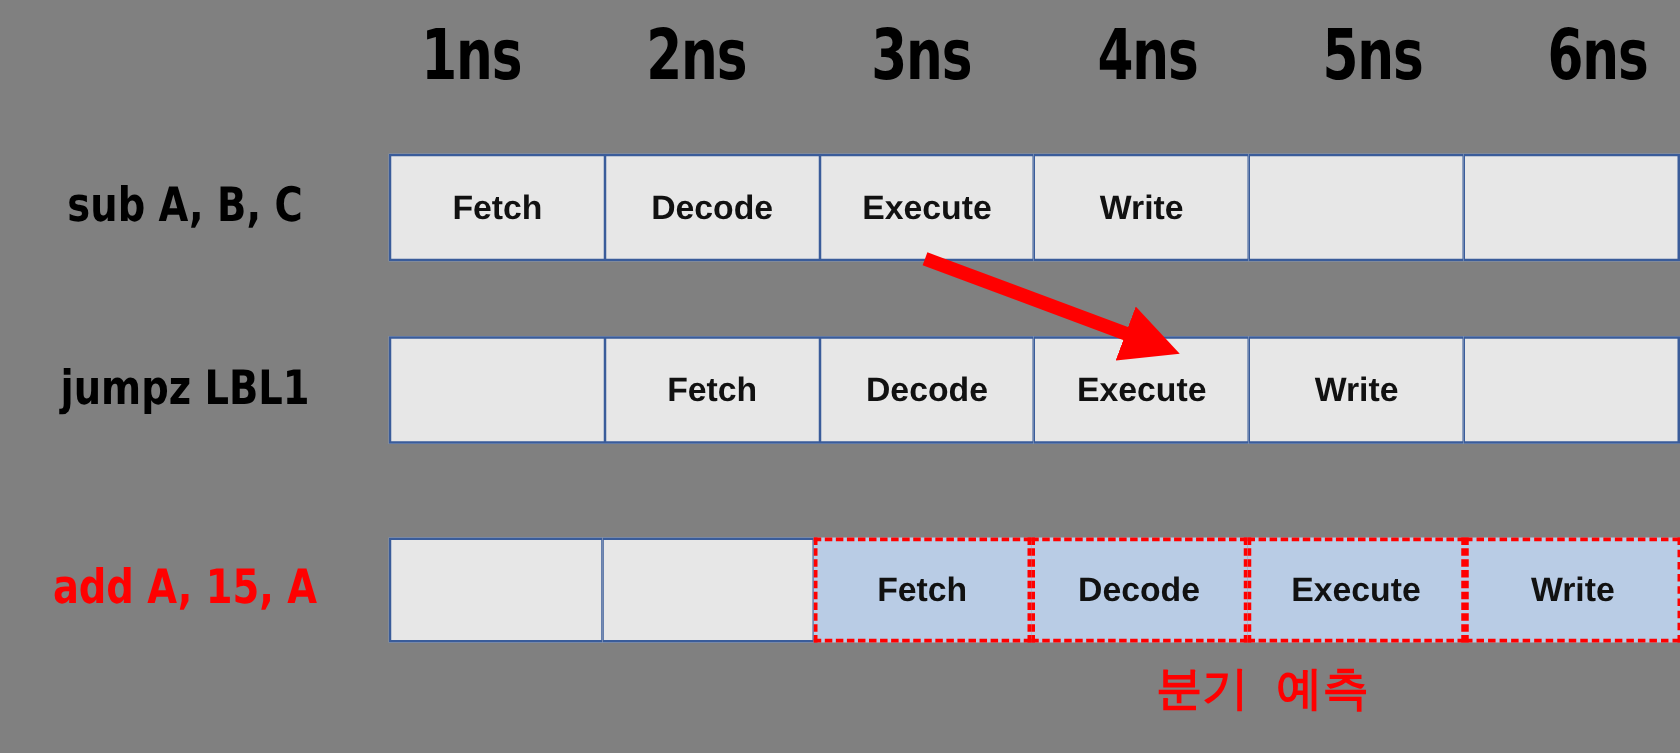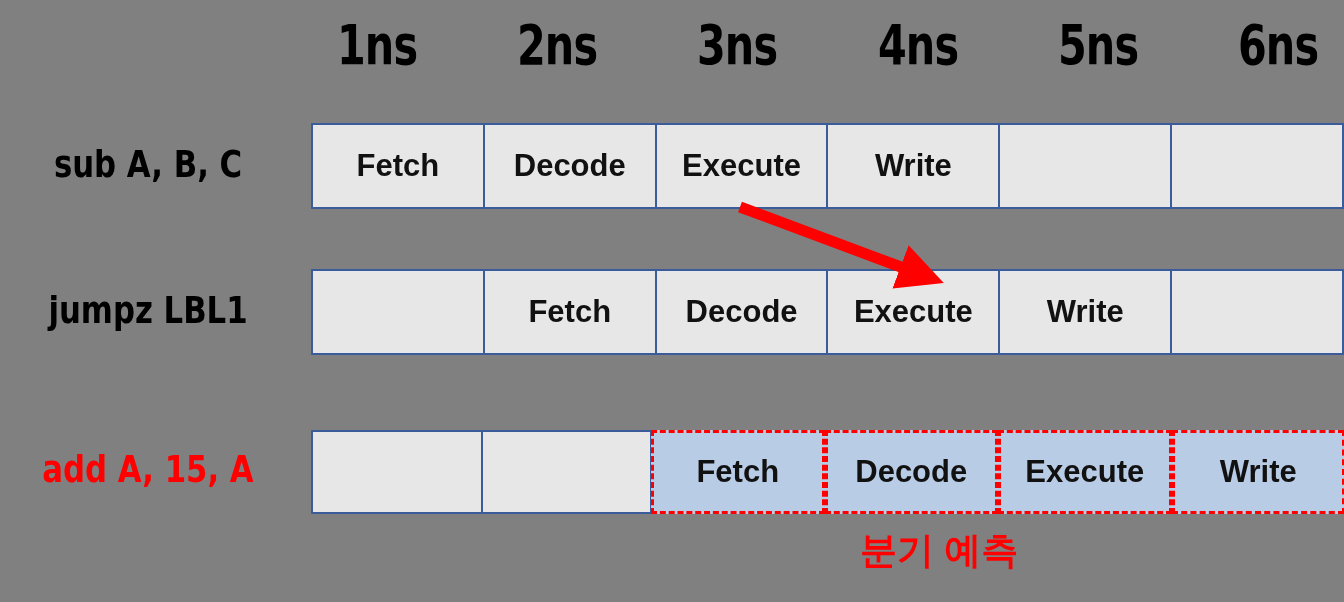--- a/index.html
+++ b/index.html
@@ -62,21 +62,21 @@
   .cell {
     flex: 1 1 0;
     box-sizing: border-box;
     background: #e7e7e7;
     border: 2px solid #3a5c9a;
     border-right-width: 1px;
     border-left-width: 1px;
     display: flex;
     align-items: center;
     justify-content: center;
-    font-size: 31px;
+    font-size: 27px;
     font-weight: 600;
     color: #111111;
     letter-spacing: 0px;
   }
   .row .cell:first-child { border-left-width: 2px; }
   .row .cell:last-child  { border-right-width: 2px; }
 
   .cell.highlight {
     background: #b9cce5;
     border: 3px dashed #ff0000;
@@ -109,24 +109,25 @@
     pointer-events: none;
     z-index: 5;
   }
 
   
   .caption {
     position: absolute;
     left: 860px;
     top: 526px;
     width: 300px;
+    text-align: center;
     font-size: 37px;
     font-weight: 700;
     color: #ff0000;
-    font-family: Liberation Sans, sans-serif;
+    font-family: Liberation Mono, monospace;
   }
 </style>
 </head>
 <body style="background: rgb(128, 128, 128);">
 
 <div id="stage">
 
   <div class="time-axis">
     <div class="time-label">1ns</div>
     <div class="time-label">2ns</div>

